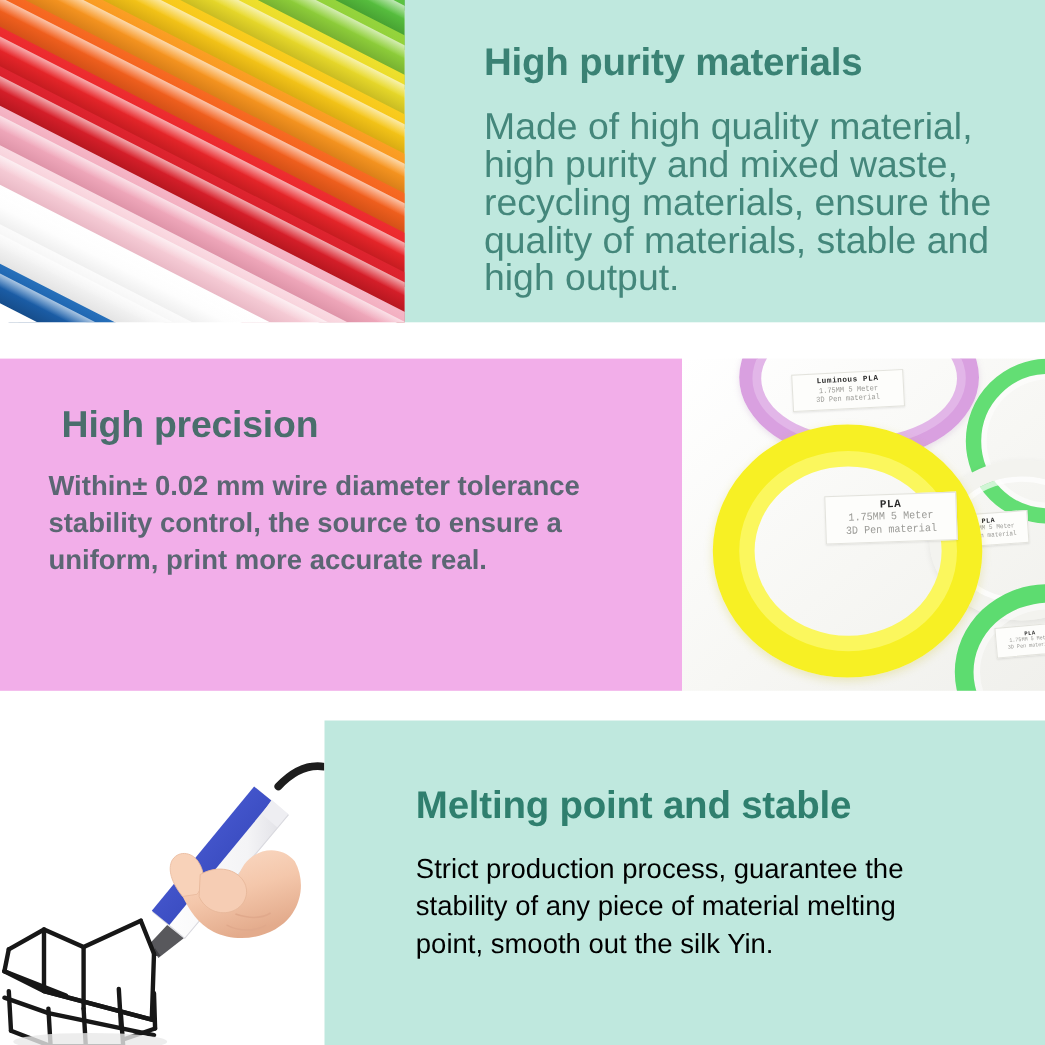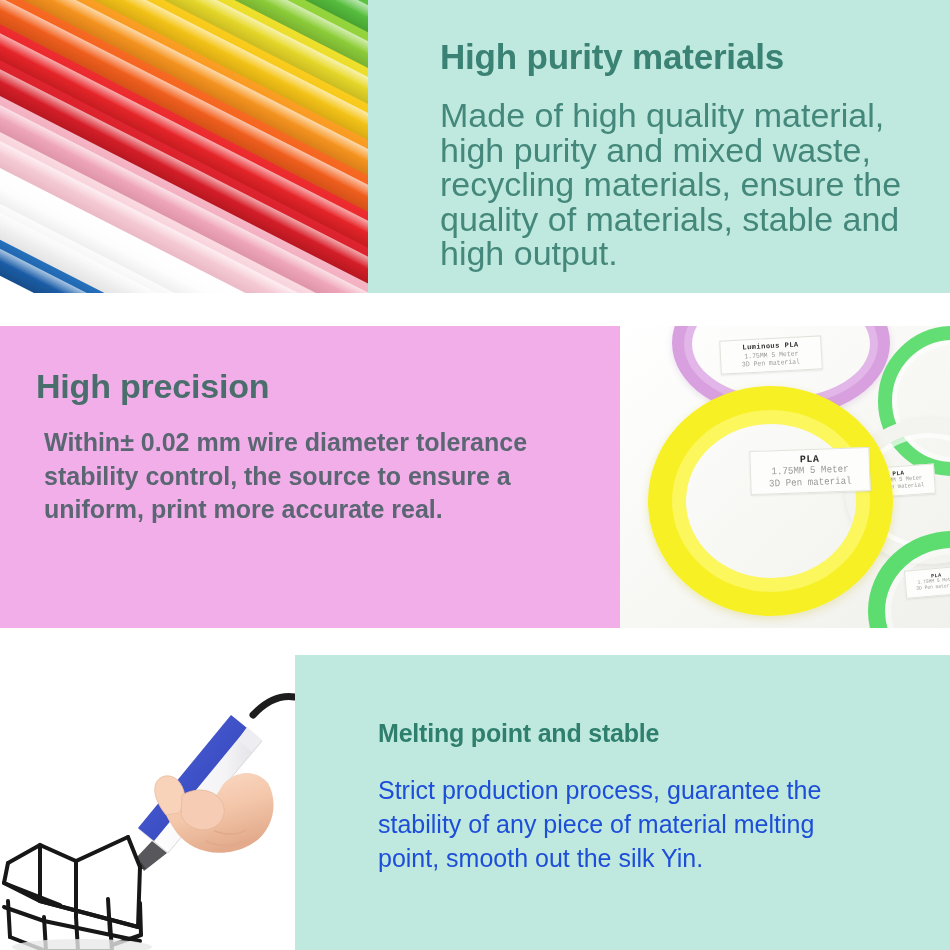--- a/index.html
+++ b/index.html
@@ -59,51 +59,51 @@
     width: 470px;
     font-size: 34px;
     line-height: 34.5px;
     color: #44877b;
   }
 
   
   #section-precision { left: 0px; top: 326px; width: 620px; height: 302px; }
   #section-precision .panel-heading {
     position: absolute;
-    left: 36px; top: 40px;
+    left: 56px; top: 40px;
     font-size: 34px;
     line-height: 40px;
     color: #4a6e6c;
   }
   #section-precision .panel-body {
     position: absolute;
     left: 44px; top: 100px;
     width: 545px;
     font-size: 25px;
     line-height: 33.5px;
     color: #5b6673;
     font-weight: bold;
   }
 
   
   #section-melting { left: 295px; top: 655px; width: 655px; height: 295px; }
   #section-melting .panel-heading {
     position: absolute;
     left: 83px; top: 57px;
-    font-size: 25px;
+    font-size: 35px;
     line-height: 42px;
     color: #2f7f6e;
   }
   #section-melting .panel-body {
     position: absolute;
     left: 83px; top: 118px;
     width: 500px;
     font-size: 25px;
     line-height: 34px;
-    color: #1d4ed8;
+    color: #000000;
   }
 
   
   #photo-filament-strands {
     position: absolute;
     left: 0; top: 0;
     width: 368px; height: 293px;
     overflow: hidden;
     background: #ffffff;
   }

